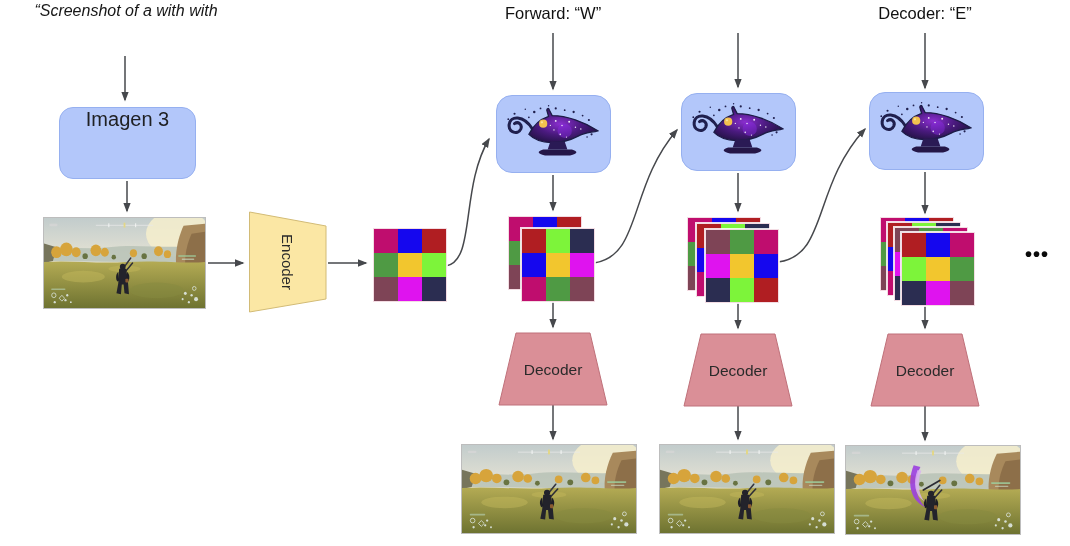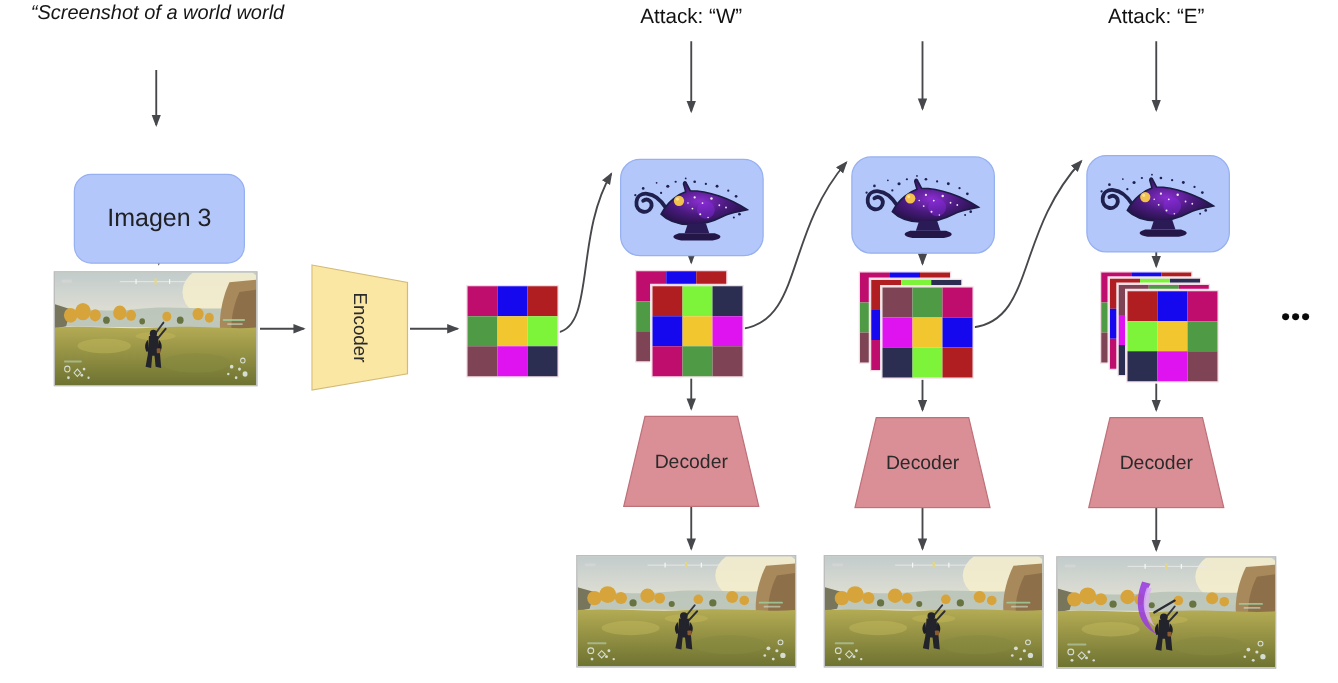--- a/index.html
+++ b/index.html
@@ -5,21 +5,21 @@
   html,body{margin:0;padding:0;background:#fff;}
   .canvas{position:relative;width:1070px;height:546px;background:#fff;overflow:hidden;
           font-family:"Liberation Sans",sans-serif;color:#1c1c1c;}
   
   #arrows{position:absolute;left:0;top:0;width:1070px;height:546px;z-index:1;pointer-events:none;}
   .node{position:absolute;z-index:2;}
   
   .prompt{width:252px;text-align:center;font-style:italic;font-size:16px;line-height:21px;color:#161616;}
   
   .bluebox{background:var(--model-box-fill,#b3c7fa);border:1px solid var(--model-box-border,#96b0f0);
-           border-radius:14px;box-sizing:border-box;display:flex;align-items:center;justify-content:center;margin-top:32px;}
+           border-radius:14px;box-sizing:border-box;display:flex;justify-content:center;}
   .imagen{width:137px;height:72px;font-size:20px;color:#202124;}
   .lampbox{width:115px;height:78px;border-radius:16px;}
   .lampbox svg{width:103px;height:66px;}
   
   .action{width:190px;text-align:center;font-size:16.5px;color:#111;}
   
   .latent-grid{display:grid;grid-template-columns:repeat(3,24px);grid-auto-rows:24px;
                border:1px solid rgba(242,218,226,.95);box-shadow:0 0 0 1px rgba(255,255,255,.85);
                background:#fff;box-sizing:content-box;}
   .layer{position:absolute;}
@@ -185,21 +185,21 @@
       <path d="M925,33 L925,88"></path>
       <path d="M925,172 L925,213"></path>
       <path d="M925,306 L925,328"></path>
       <path d="M553,404 L553,439"></path>
       <path d="M738,406 L738,439"></path>
       <path d="M925,406 L925,440"></path>
     </g>
   </svg>
 
   <div class="node prompt" style="left:0;top:5;">
-    <div>“Screenshot of a world world</div>
+    <div>“Screenshot of a with with</div>
   </div>
 
   <div class="node bluebox imagen" style="left:59px;top:107px;">
     <span>Imagen 3</span>
   </div>
 
   <div class="node shot" style="left:43px;top:217px;width:163px;height:92px;">
     <svg viewBox="0 0 180 92" preserveAspectRatio="none">
         <use href="#gframe"></use>
       </svg>
@@ -217,22 +217,22 @@
       <div style="background: rgb(21, 7, 238);"></div>
       <div style="background: rgb(176, 30, 34);"></div>
       <div style="background: rgb(79, 154, 68);"></div>
       <div style="background: rgb(242, 198, 46);"></div>
       <div style="background: rgb(125, 244, 58);"></div>
       <div style="background: rgb(126, 68, 86);"></div>
       <div style="background: rgb(223, 19, 239);"></div>
       <div style="background: rgb(43, 45, 81);"></div>
     </div>
 
-  <div class="node action" style="left:458px;top:4px;">Attack: “W”</div>
-  <div class="node action" style="left:830px;top:4px;">Attack: “E”</div>
+  <div class="node action" style="left:458px;top:4px;">Forward: “W”</div>
+  <div class="node action" style="left:830px;top:4px;">Decoder: “E”</div>
 
   <div class="node bluebox lampbox" style="left:496px;top:95px;">
     <svg viewBox="0 0 115 72">
         <use href="#lamp"></use>
       </svg>
   </div>
   <div class="node bluebox lampbox" style="left:681px;top:93px;">
     <svg viewBox="0 0 115 72">
         <use href="#lamp"></use>
       </svg>

